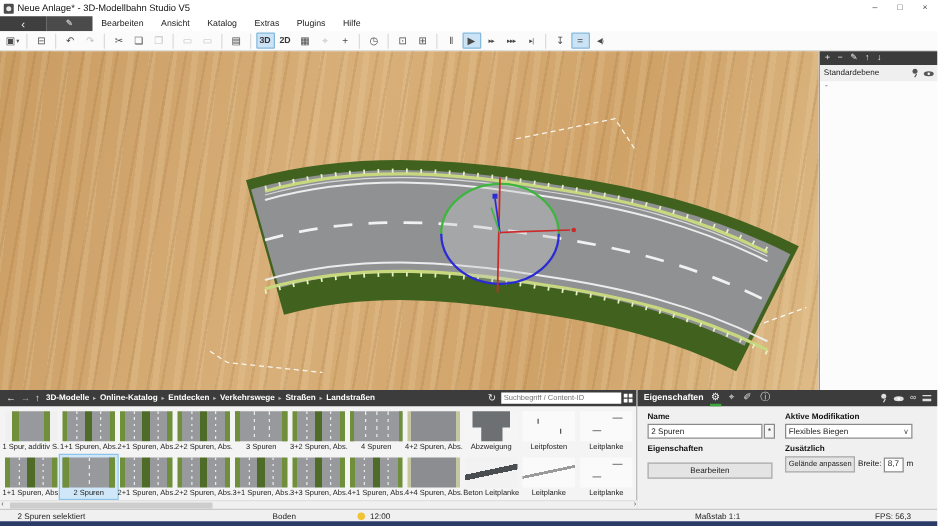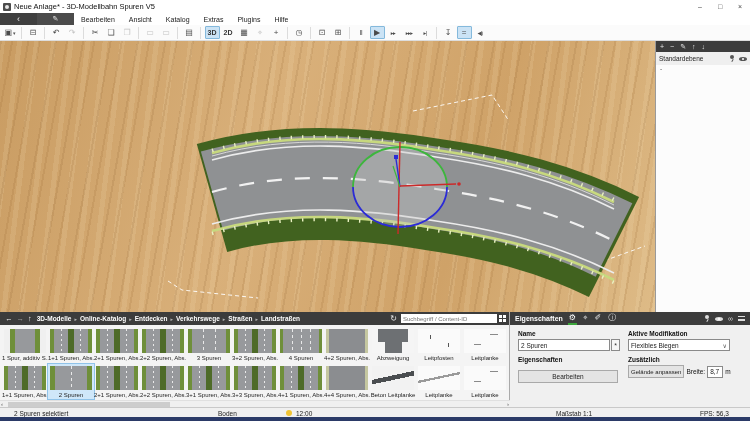--- a/index.html
+++ b/index.html
@@ -117,21 +117,21 @@
 #statusbar{position:absolute;left:0;top:407px;width:750px;height:10px;background:#f0f0f0;border-top:1px solid #c9c9c9;font-size:6.5px;color:#222}
 #statusbar span{position:absolute;top:1.5px;white-space:nowrap}
 #sun{position:absolute;width:6px;height:6px;border-radius:50%;background:var(--status_sun);left:286px;top:2px}
 #navy-strip{position:absolute;left:0;top:417px;width:750px;height:4px;background:#2b3a67}
 </style>
 </head>
 <body>
 
 <div id="titlebar">
   <div id="app-icon"></div>
-  <span>Neue Anlage* - 3D-Modellbahn Spuren V5</span>
+  <span>Neue Anlage* - 3D-Modellbahn Studio V5</span>
   <div id="win-controls">
     <span class="win-btn">–</span>
     <span class="win-btn">□</span>
     <span class="win-btn">×</span>
   </div>
 </div>
 
 <div id="menubar">
   <span id="menu-back">‹</span>
   <span id="menu-pencil">✎</span>

